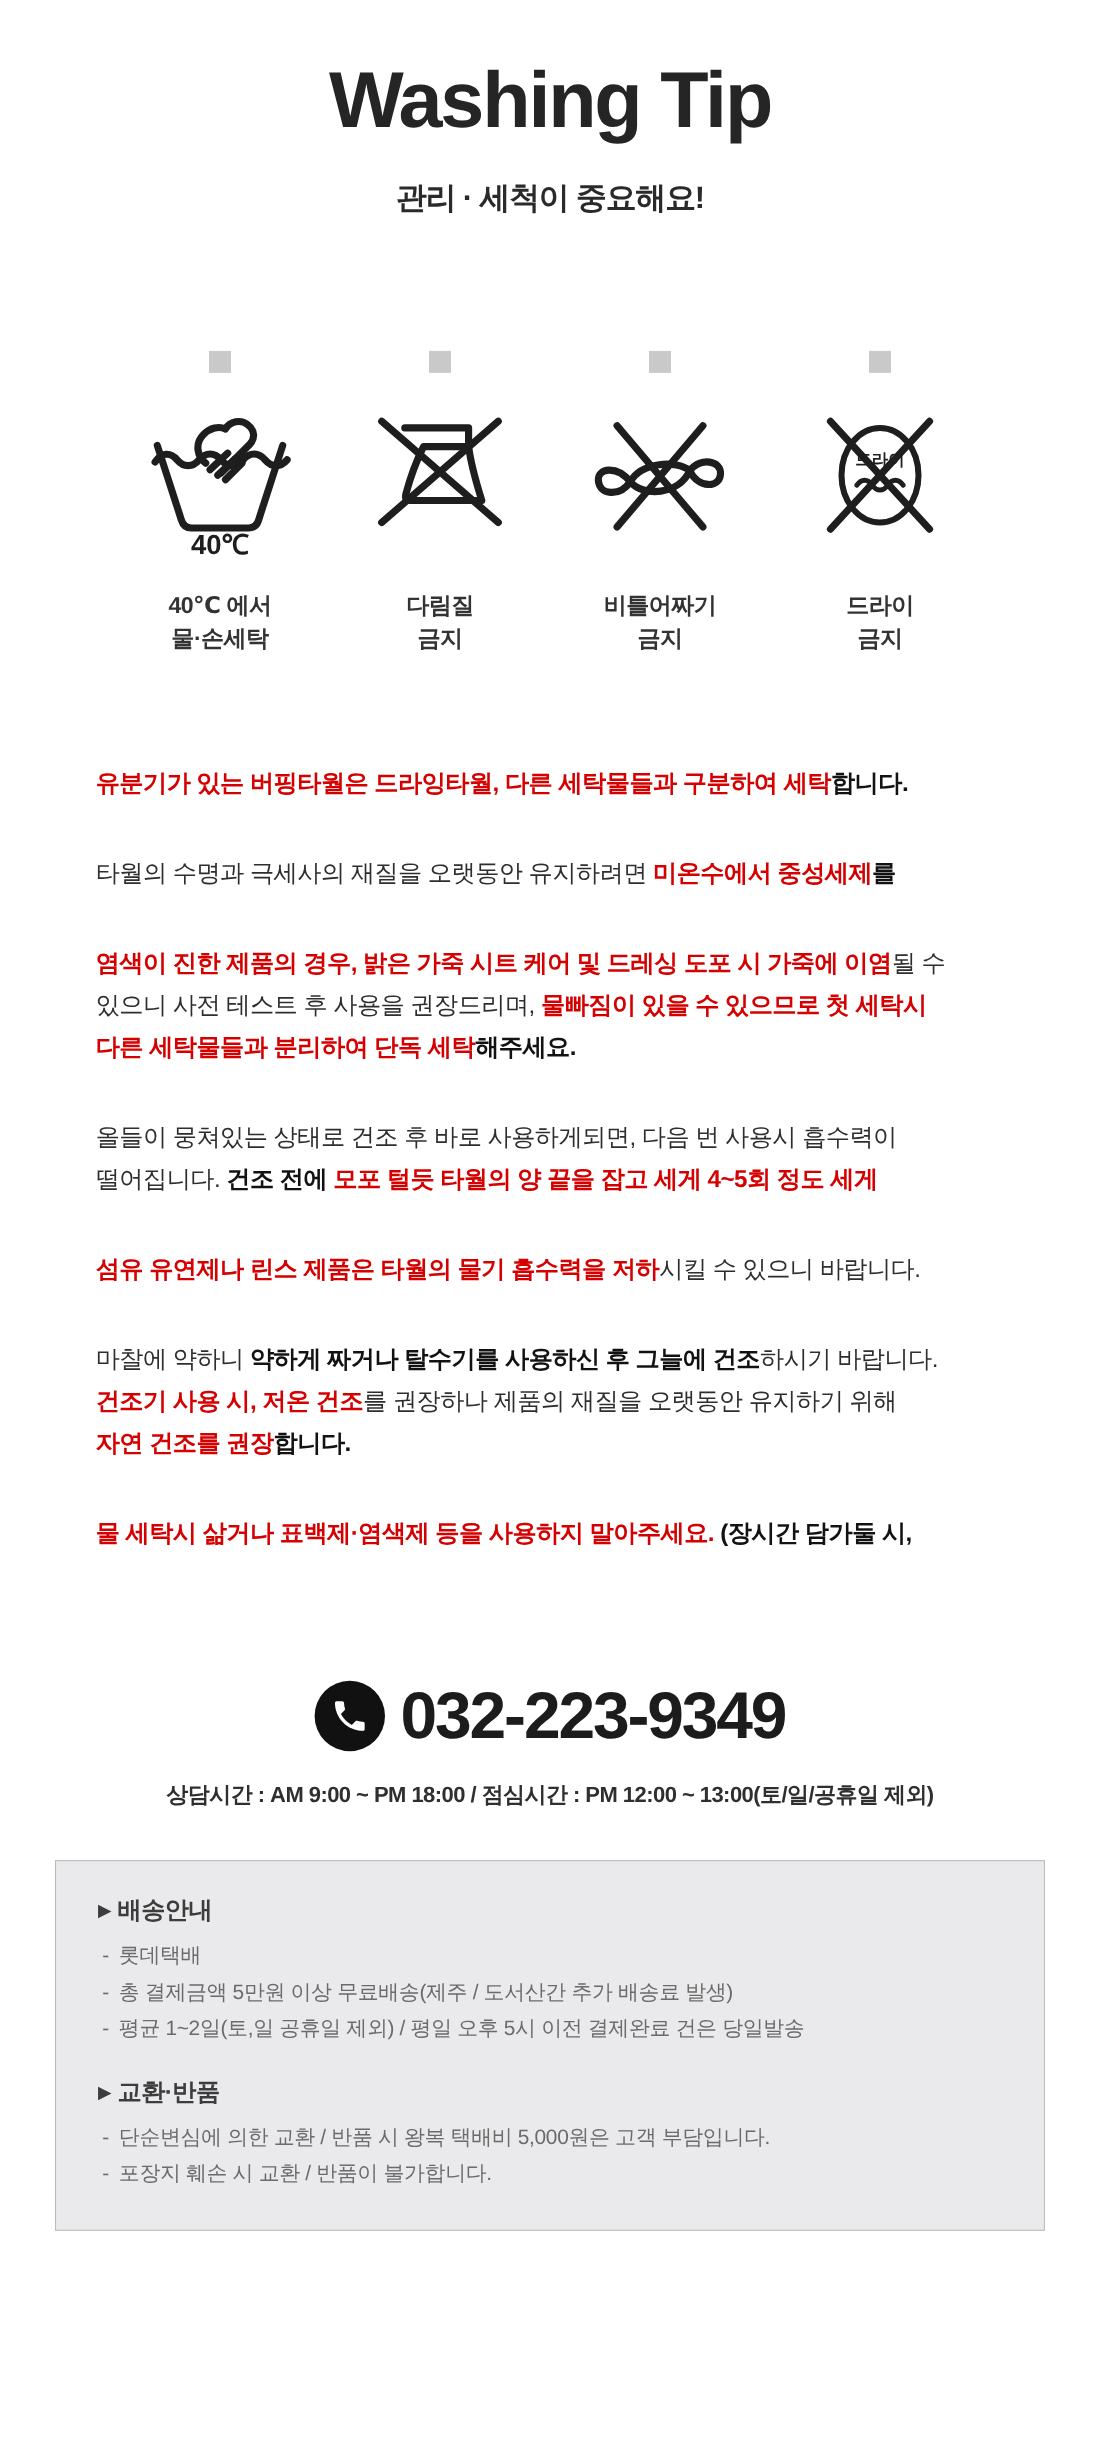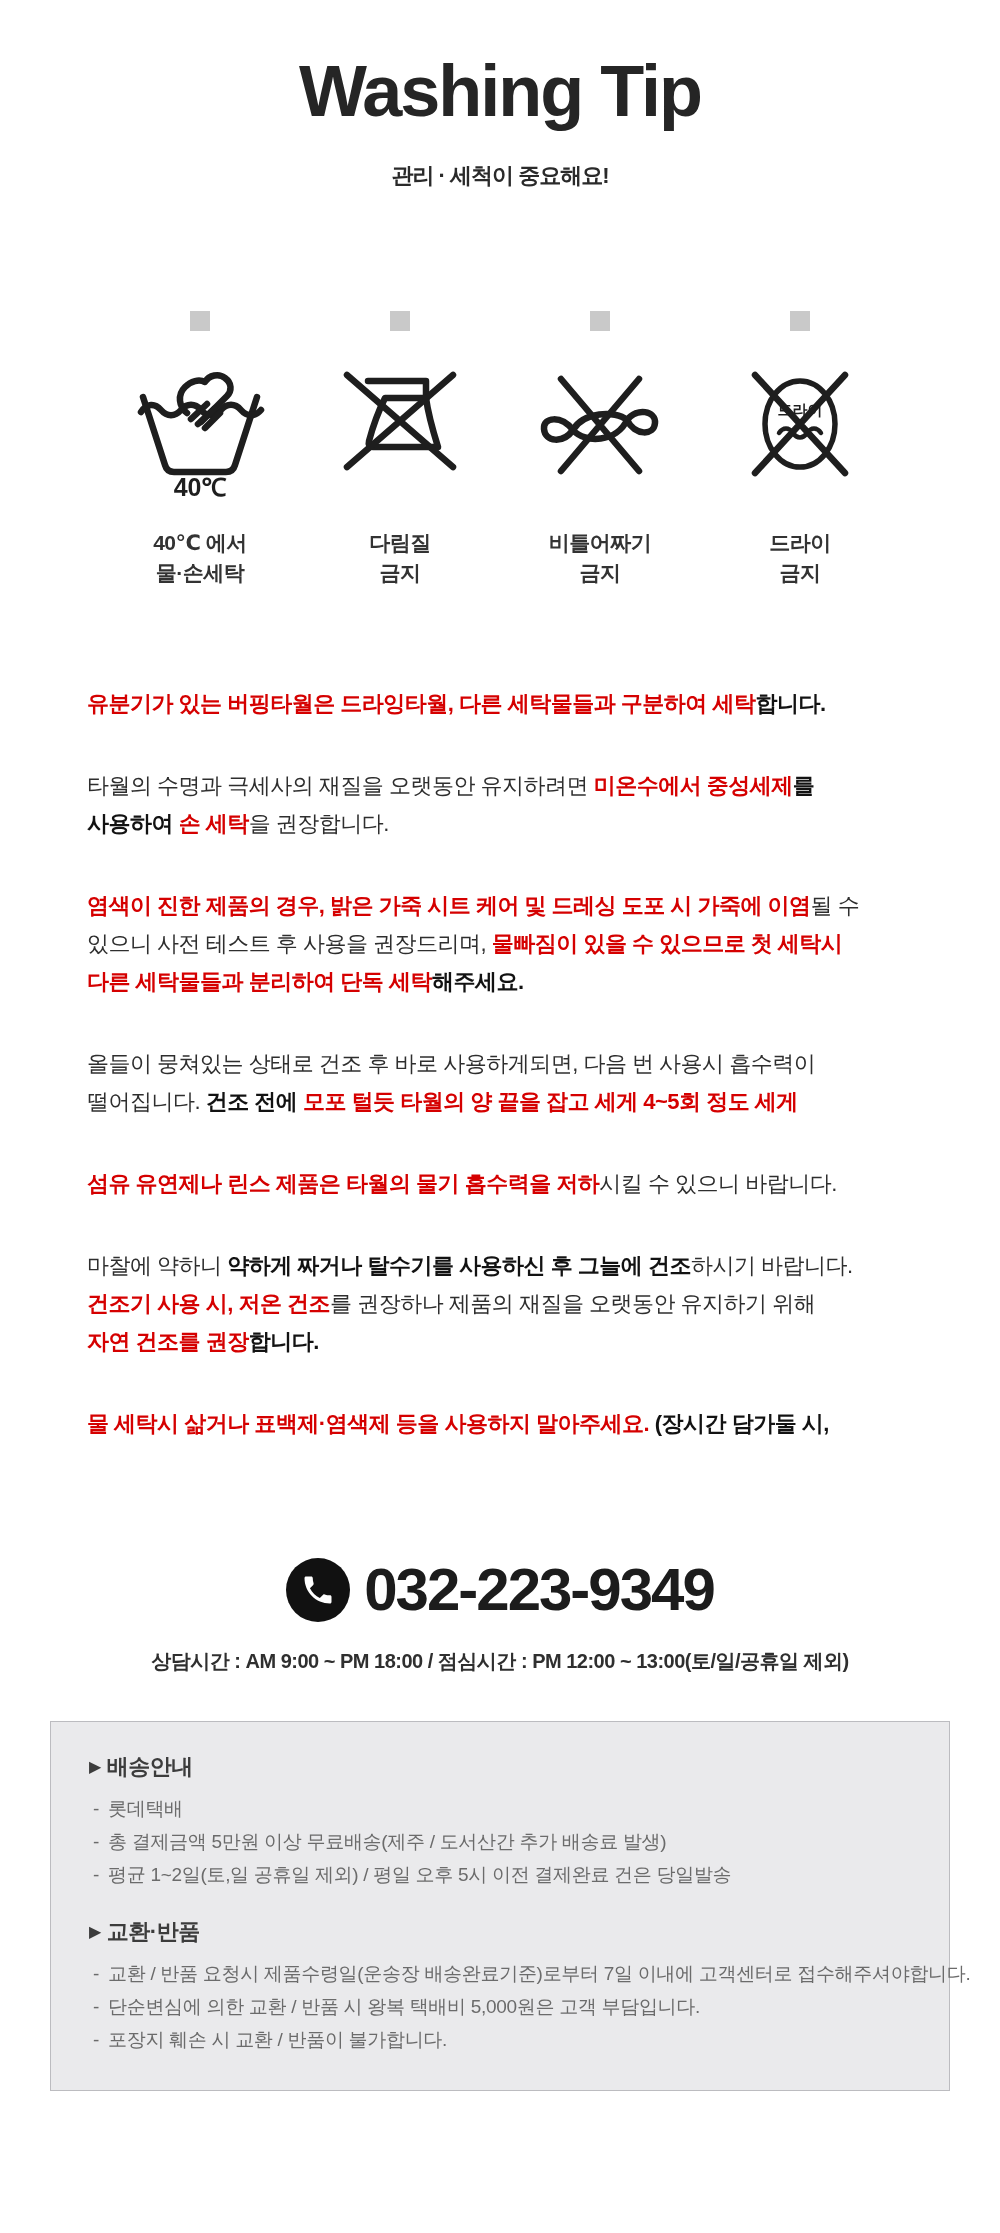--- a/index.html
+++ b/index.html
@@ -32,21 +32,21 @@
     text-align:center;
     font-size:72px;
     font-weight:700;
     letter-spacing:-2px;
     color:#252525;
     line-height:79px;
   }
   .hero-sub{
     margin-top:30px;
     text-align:center;
-    font-size:22px;
+    font-size:28px;
     font-weight:700;
     color:#2a2a2a;
     letter-spacing:-1px;
   }
   
   .care-row{
     margin-top:120px;
     display:flex;
     justify-content:center;
   }
@@ -220,21 +220,20 @@
     </div>
 
   </div>
 
   <div class="notes">
       <div class="note-para">
         <div class="note-line"><span class="r-red">유분기가 있는 버핑타월은 드라잉타월, 다른 세탁물들과 구분하여 세탁</span><span class="r-bold">합니다.</span></div>
       </div>
       <div class="note-para">
         <div class="note-line"><span class="r-n">타월의 수명과 극세사의 재질을 오랫동안 유지하려면 </span><span class="r-red">미온수에서 중성세제</span><span class="r-bold">를</span></div>
-        <div class="note-line"><span class="r-bold">사용하여 </span><span class="r-red">손 세탁</span><span class="r-n">을 권장합니다.</span></div>
       </div>
       <div class="note-para">
         <div class="note-line"><span class="r-red">염색이 진한 제품의 경우, 밝은 가죽 시트 케어 및 드레싱 도포 시 가죽에 이염</span><span class="r-n">될 수</span></div>
         <div class="note-line"><span class="r-n">있으니 사전 테스트 후 사용을 권장드리며, </span><span class="r-red">물빠짐이 있을 수 있으므로 첫 세탁시</span></div>
         <div class="note-line"><span class="r-red">다른 세탁물들과 분리하여 단독 세탁</span><span class="r-bold">해주세요.</span></div>
       </div>
       <div class="note-para">
         <div class="note-line"><span class="r-n">올들이 뭉쳐있는 상태로 건조 후 바로 사용하게되면, 다음 번 사용시 흡수력이</span></div>
         <div class="note-line"><span class="r-n">떨어집니다. </span><span class="r-bold">건조 전에 </span><span class="r-red">모포 털듯 타월의 양 끝을 잡고 세게 4~5회 정도 세게</span></div>
       </div>
@@ -272,21 +271,20 @@
           <div class="box-item"><span class="dash">-</span><span> 총 결제금액 5만원 이상 무료배송(제주 / 도서산간 추가 배송료 발생)</span></div>
           <div class="box-item"><span class="dash">-</span><span> 평균 1~2일(토,일 공휴일 제외) / 평일 오후 5시 이전 결제완료 건은 당일발송</span></div>
         </div>
     </div>
 
     <div class="box-section">
       <div class="box-title">
         <span class="tri">▶</span><span>교환·반품</span>
       </div>
       <div class="box-items">
-          <div class="box-item"><span class="dash">-</span><span> 교환 / 반품 요청시 제품수령일(운송장 배송완료기준)로부터 7일 이내에 고객센터로 접수해주셔야합니다.</span></div>
           <div class="box-item"><span class="dash">-</span><span> 단순변심에 의한 교환 / 반품 시 왕복 택배비 5,000원은 고객 부담입니다.</span></div>
           <div class="box-item"><span class="dash">-</span><span> 포장지 훼손 시 교환 / 반품이 불가합니다.</span></div>
         </div>
     </div>
 
   </div>
 
 </div>
 
 </body></html>

